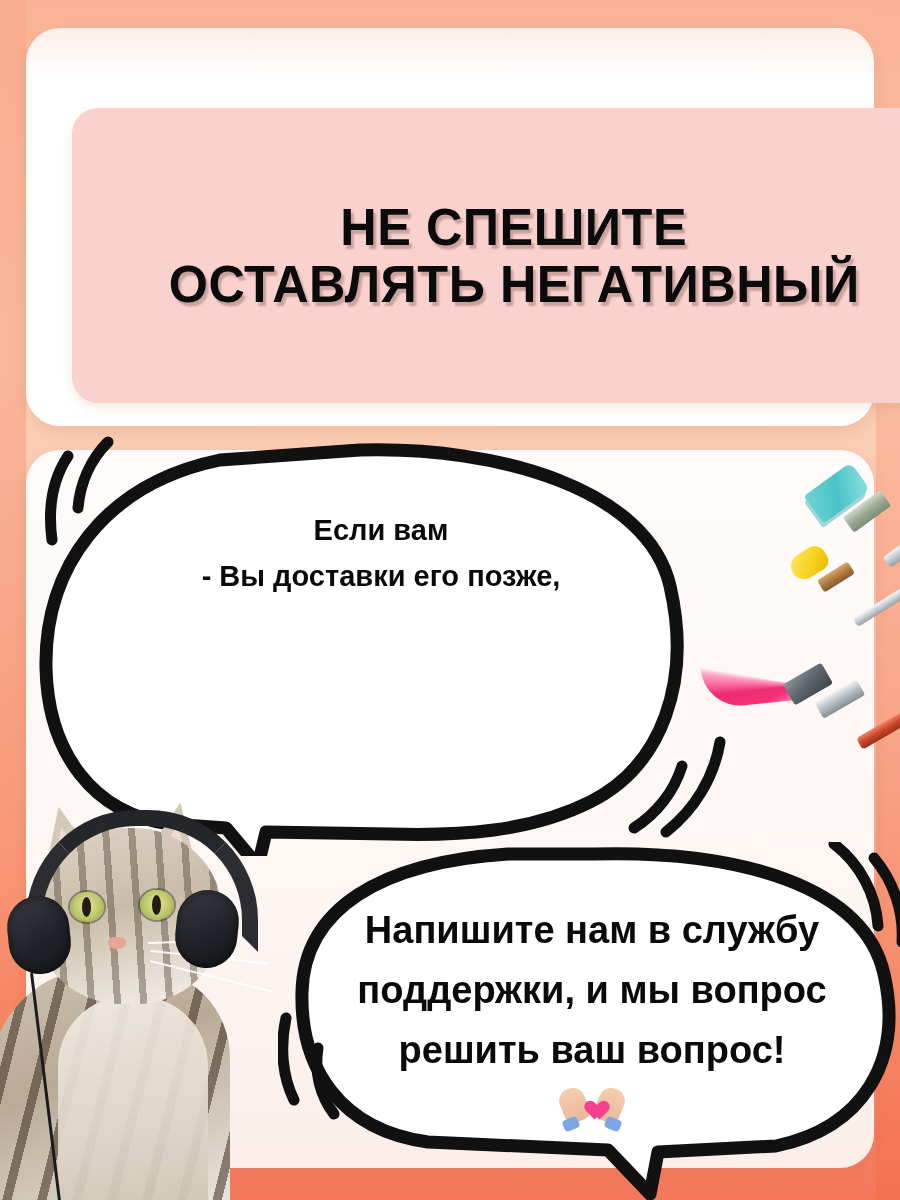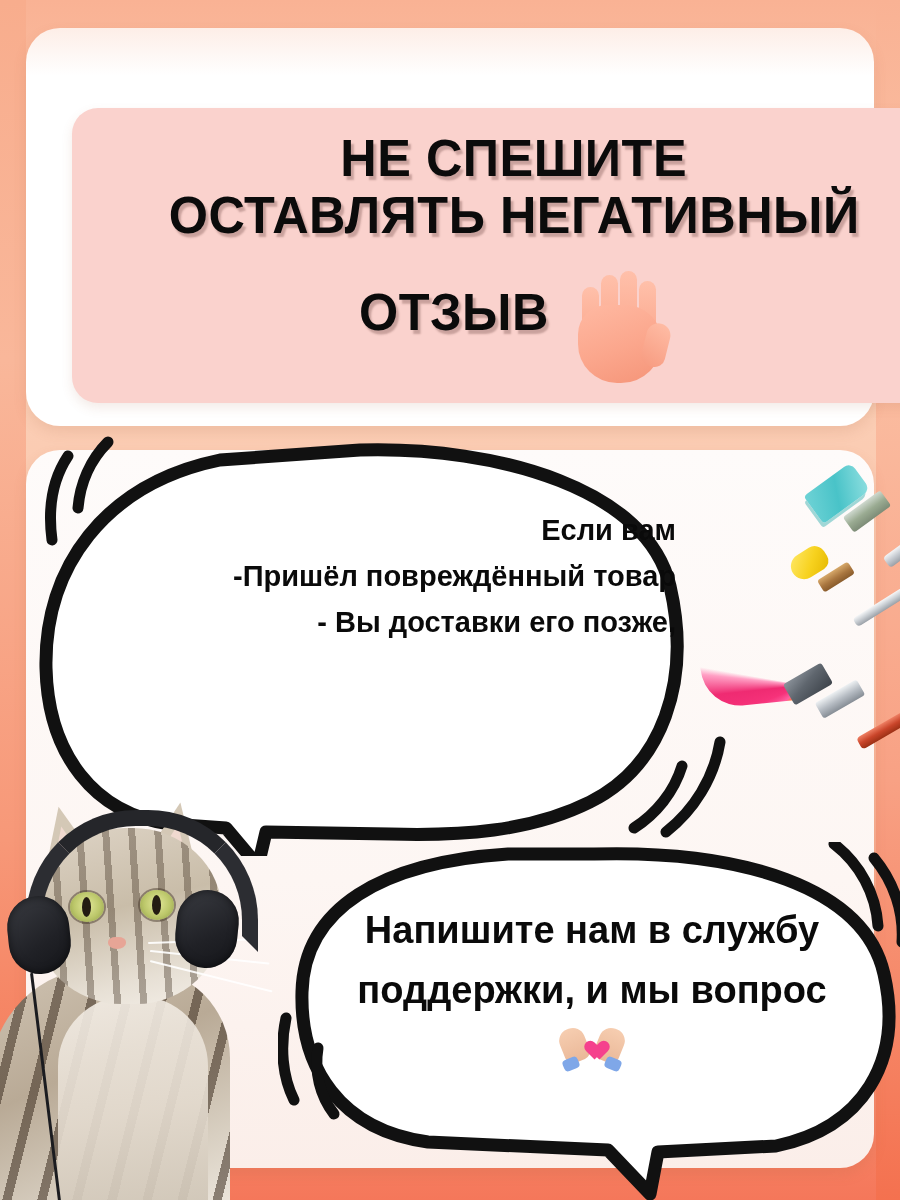--- a/index.html
+++ b/index.html
@@ -351,21 +351,20 @@
     font-family: "Liberation Sans", sans-serif;
     font-weight: bold;
     color: #0a0a0a;
     line-height: 1.58;
   }
 
   .bubble-one { left: 30px; top: 436px; width: 700px; height: 420px; }
   .bubble-one .bubble-text {
     left: 56px; top: 72px; width: 590px;
     font-size: 29px;
-    text-align: right;
   }
 
   .bubble-two { left: 278px; top: 842px; width: 630px; height: 358px; }
   .bubble-two .bubble-text {
     left: 54px; top: 58px; width: 520px;
     font-size: 38px;
   }
 
   
   .heart-hands {
@@ -413,31 +412,20 @@
 
 <div class="poster">
 
   <div class="bg-left-band"></div>
   <div class="bg-right-band"></div>
 
   <div class="card-top">
     <div class="title-panel">
       <div class="title-line">НЕ СПЕШИТЕ</div>
       <div class="title-line l2">ОСТАВЛЯТЬ НЕГАТИВНЫЙ</div>
-      <div class="title-row3">
-        <div class="title-line">ОТЗЫВ</div>
-        <div class="hand-emoji">
-          <div class="finger f1"></div>
-          <div class="finger f2"></div>
-          <div class="finger f3"></div>
-          <div class="finger f4"></div>
-          <div class="palm"></div>
-          <div class="thumb"></div>
-        </div>
-      </div>
     </div>
   </div>
 
   <div class="card-bottom"></div>
 
   <div class="brush brush-teal">
     <div class="bristle"></div>
       <div class="ferrule"></div>
       <div class="handle"></div>
   </div>
@@ -462,21 +450,20 @@
                L236 396 L228 430 L196 392
                L140 388 C64 378 18 318 16 232
                C14 132 74 48 190 24 Z" fill="#ffffff" stroke="#111111" stroke-width="13" stroke-linejoin="round"></path>
       <path d="M38 20 C22 44 18 74 22 104" fill="none" stroke="#111111" stroke-width="11" stroke-linecap="round"></path>
       <path d="M78 6 C60 24 50 48 48 72" fill="none" stroke="#111111" stroke-width="11" stroke-linecap="round"></path>
       <path d="M652 330 C644 356 626 378 604 392" fill="none" stroke="#111111" stroke-width="11" stroke-linecap="round"></path>
       <path d="M690 306 C684 342 664 374 636 396" fill="none" stroke="#111111" stroke-width="11" stroke-linecap="round"></path>
     </svg>
     <div class="bubble-text">
       <div>Если вам</div>
-      <div>-Пришёл повреждённый товар</div>
       <div>- Вы доставки его позже,</div>
     </div>
   </div>
 
   <div class="cat-wrap">
     <div class="cat-body"></div>
     <div class="cat-chest"></div>
     <div class="cat-ear left"></div>
     <div class="cat-ear right"></div>
     <div class="cat-ear-inner left"></div>
@@ -506,20 +493,21 @@
                L150 300 C62 288 22 226 24 150
                C26 66 104 20 230 12 Z" fill="#ffffff" stroke="#111111" stroke-width="13" stroke-linejoin="round"></path>
       <path d="M8 176 C2 204 4 234 16 258" fill="none" stroke="#111111" stroke-width="11" stroke-linecap="round"></path>
       <path d="M40 206 C36 230 42 254 56 272" fill="none" stroke="#111111" stroke-width="11" stroke-linecap="round"></path>
       <path d="M596 16 C616 40 626 70 624 100" fill="none" stroke="#111111" stroke-width="11" stroke-linecap="round"></path>
       <path d="M556 2 C582 22 598 52 600 84" fill="none" stroke="#111111" stroke-width="11" stroke-linecap="round"></path>
     </svg>
     <div class="bubble-text">
       <div>Напишите нам в службу</div>
       <div>поддержки, и мы вопрос</div>
+      <div>решить ваш вопрос!</div>
       <div class="heart-hands">
         <div class="hh-hand l"></div>
         <div class="hh-hand r"></div>
         <div class="hh-cuff l"></div>
         <div class="hh-cuff r"></div>
         <div class="hh-heart"></div>
       </div>
     </div>
   </div>
 

